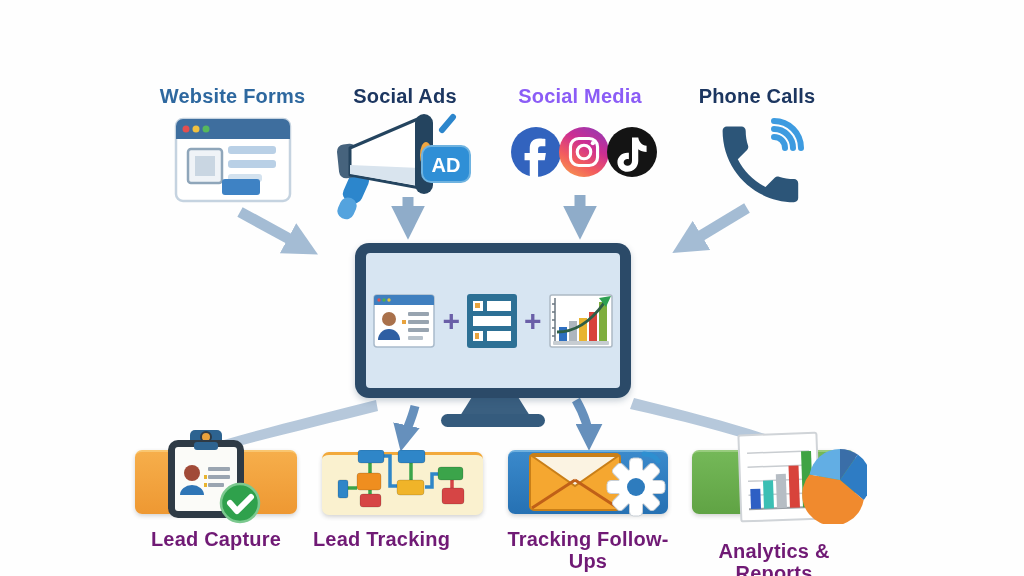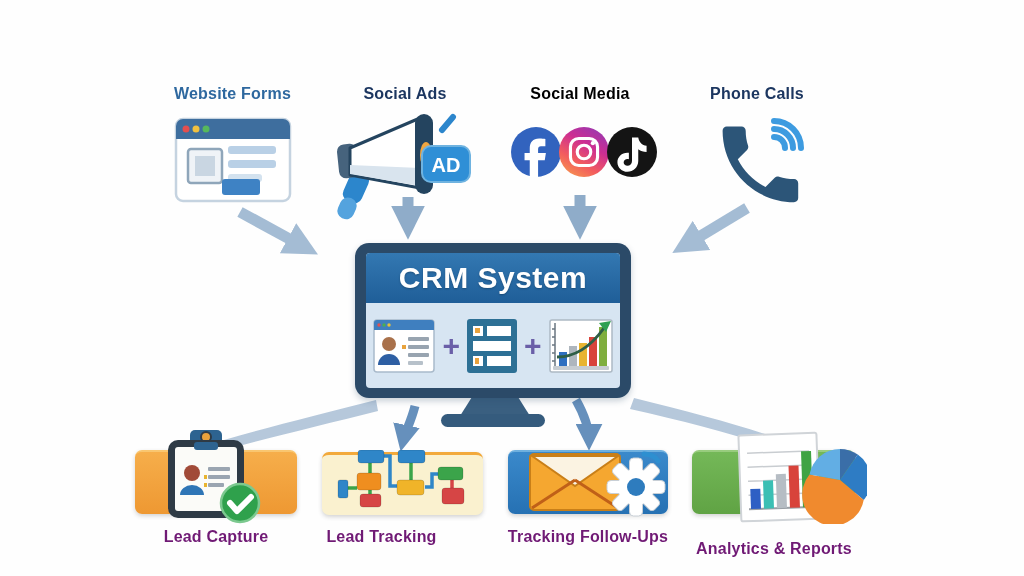--- a/index.html
+++ b/index.html
@@ -2,24 +2,24 @@
 <html><head>
 <meta charset="utf-8">
 <style>
   html,body{margin:0;padding:0;background:#fff;}
   #stage{
     position:relative;width:1024px;height:576px;overflow:hidden;
     background:#fefefe;font-family:"Liberation Sans",sans-serif;
   }
   .abs{position:absolute;}
   .lbl{
-    position:absolute;font-weight:bold;font-size:16px;text-align:center;
+    position:absolute;font-weight:bold;font-size:20px;text-align:center;
     letter-spacing:.2px;line-height:1.1;
   }
-  .c-med{color:#2E689F;} .c-dark{color:#1C3660;} .c-light{color:#000000;}
+  .c-med{color:#2E689F;} .c-dark{color:#1C3660;} .c-light{color:#8b5cf6;}
   .c-out{color:#701a75;}
   
   #monitor{
     position:absolute;left:355px;top:243px;width:276px;height:155px;
     background:#2B4A68;border-radius:14px;z-index:2;
     box-shadow:0 3px 6px rgba(40,70,100,.25);
   }
   #screen{
     position:absolute;left:11px;top:10px;right:11px;bottom:10px;
     border-radius:4px;overflow:hidden;background:#D7E5F2;
@@ -150,21 +150,20 @@
       <path d="M72 33 A11 11 0 0 1 83 44"></path>
       <path d="M72 25 A19 19 0 0 1 91 44"></path>
       <path d="M72 17 A27 27 0 0 1 99 44"></path>
     </g>
   </svg>
 
   <div id="stand-neck"></div>
   <div id="stand-base"></div>
   <div id="monitor">
     <div id="screen">
-      <div id="screen-header">CRM System</div>
       <div id="screen-body">
 
         <svg width="62" height="54" viewBox="0 0 62 54">
           <rect x="1" y="1" width="60" height="52" rx="3" fill="#FFFFFF" stroke="#A9BACB" stroke-width="1.5"></rect>
           <path d="M1 4 a3 3 0 0 1 3 -3 h54 a3 3 0 0 1 3 3 v7 H1 Z" fill="#3F7FBF"></path>
           <circle cx="6" cy="6" r="1.7" fill="#E05252"></circle>
           <circle cx="11" cy="6" r="1.7" fill="#4CAF50"></circle>
           <circle cx="16" cy="6" r="1.7" fill="#E8C23A"></circle>
           <circle cx="16" cy="25" r="7" fill="#A9714B"></circle>
           <path d="M5 46 a11 11 0 0 1 22 0 z" fill="#2E5FA3"></path>

